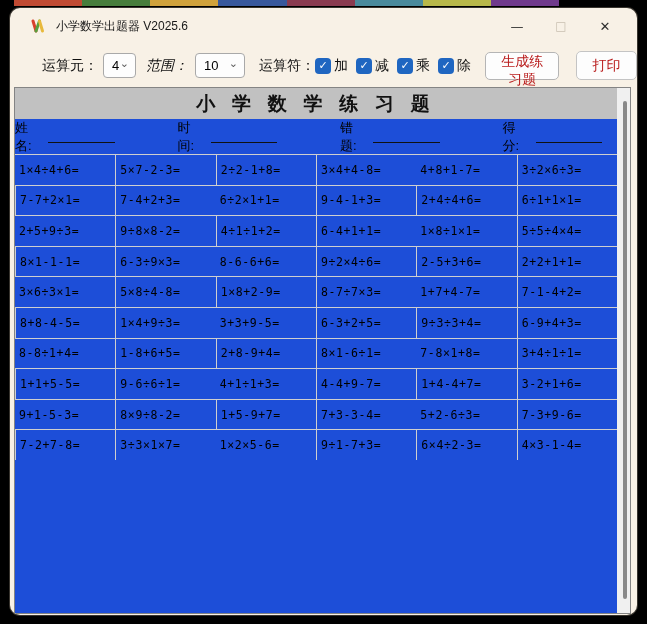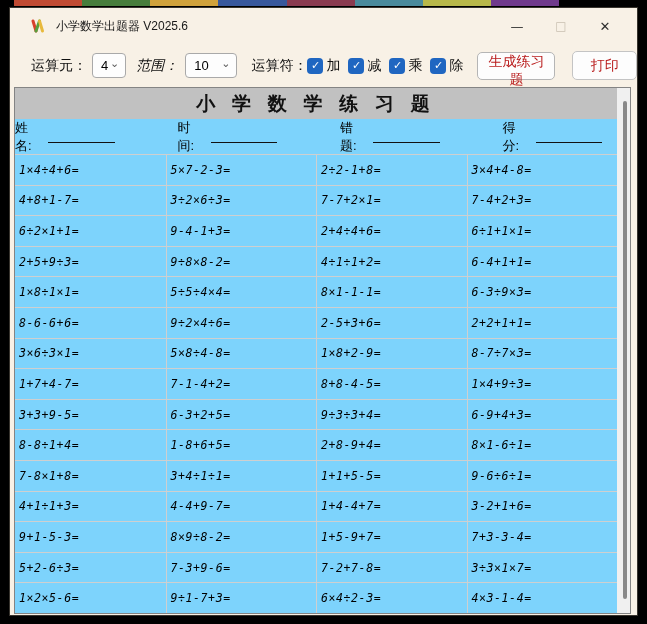--- a/index.html
+++ b/index.html
@@ -4,37 +4,37 @@
 <style>
   * { box-sizing: border-box; margin: 0; padding: 0; }
   html,body { width:647px; height:624px; background:#000; overflow:hidden;
     font-family:"Liberation Sans", sans-serif; }
 
   .artifact-strip { position:absolute; left:14px; top:0; height:6px; width:545px;
     display:flex; overflow:hidden; }
   .artifact-strip span { flex:1; height:100%; }
 
   .window { position:absolute; left:10px; top:8px; width:627px; height:607px;
-    background:#f8f1e6; border-radius:0; overflow:hidden;
+    background:#f8f1e6; border-radius:10px; overflow:hidden;
     box-shadow:0 0 0 1px #38342e; }
 
   
   .titlebar { position:relative; height:36px; display:flex; align-items:center;
     padding-left:20px; }
   .app-icon { width:17px; height:16px; display:inline-block; }
   .win-title { font-size:12px; color:#191919; margin-left:9px; }
   .win-controls { position:absolute; right:10px; top:0; height:36px; display:flex; }
   .wc { width:44px; height:36px; background:transparent; border:none; cursor:pointer;
     display:flex; align-items:center; justify-content:center; font-size:13px; color:#2e2e2e;
     font-family:"DejaVu Sans", sans-serif; }
   .wc.max { color:#c9c0b1; font-size:12px; }
 
   
   .toolbar { position:absolute; left:0; top:36px; width:100%; height:43px;
-    display:flex; align-items:center; padding-left:21px; font-size:14px; color:#101010; }
+    display:flex; align-items:center; padding-left:32px; font-size:14px; color:#101010; }
   .tlabel { white-space:nowrap; }
   .combo { height:25px; background:#fdfdfd; border:1px solid #a9a9a9; border-radius:4px;
     display:flex; align-items:center; padding:0 6px 0 8px; cursor:pointer; }
   .combo .val { font-size:13px; color:#000; }
   .combo .chev { color:#5a5a5a; font-size:11px; margin-left:auto; line-height:8px;
     transform:translateY(-3px); }
   .combo1 { width:38px; margin-left:5px; }
   .combo2 { width:60px; margin-left:7px; margin-right:14px; }
   .lab2 { margin-left:10px;font-style:italic; }
   .ops-group { display:flex; align-items:center; }
@@ -43,33 +43,33 @@
     color:#fff; font-size:11px; display:flex; align-items:center; justify-content:center;
     margin-right:3px; }
   .btn { background:#fdfdfd; border:1px solid #b5b5b5; border-radius:5px; cursor:pointer;
     font-size:14px; color:#b91c1c; font-family:inherit; }
   .btn.gen { height:28px; padding:0 9px; margin-left:6px; }
   .btn.print { height:29px; width:78px; margin-left:17px; border-color:#c4c4c4; }
 
   
   .content { position:absolute; left:4px; top:79px; width:617px; height:527px;
     background:#f0f0f0; border:1px solid #848484; }
-  .sheet { position:absolute; left:0; top:0; right:13px; bottom:0; background:#7dd3fc; }
+  .sheet { position:absolute; left:0; top:0; right:13px; bottom:0; background:#1d4ed8; }
   .band { height:31px; background:#c1c1c1; display:flex; align-items:center;
     justify-content:center; }
   .band-title { font-family:"Liberation Serif","DejaVu Serif",serif; font-weight:bold;
     font-size:19px; letter-spacing:6px; color:#111; }
   .info-row { height:35px; display:flex; align-items:center; justify-content:center;
     font-size:13px; color:#000;gap:48px; }
   .if { display:flex; align-items:center; }
   .if-label { margin-right:5px; }
   .if-line { display:inline-block; width:70px; height:13px;
     border-bottom:1.6px solid #111; margin-right:15px; }
   .ptable { position:absolute; left:0; top:66px; right:0; bottom:0; overflow:hidden;
-    display:grid; grid-template-columns:repeat(4,1fr); grid-auto-rows:30.6px;font-style:italic; }
+    display:grid; grid-template-columns:repeat(6,1fr); grid-auto-rows:30.6px; }
   .cell { border-top:1px solid #cfcfcf; display:flex; align-items:center;
     padding-left:4px; font-family:"DejaVu Sans Mono",monospace; font-size:11.5px;
     letter-spacing:0.6px; color:#000; overflow:hidden; white-space:nowrap; }
   .cell.vb { border-left:1px solid #cfcfcf; }
 
   .scroll-strip { position:absolute; right:0; top:0; width:13px; height:100%;
     background:#f0f0f0; }
   .scroll-thumb { position:absolute; left:6px; top:13px; width:4px; height:498px;
     background:#898989; border-radius:2px; }
 </style>

